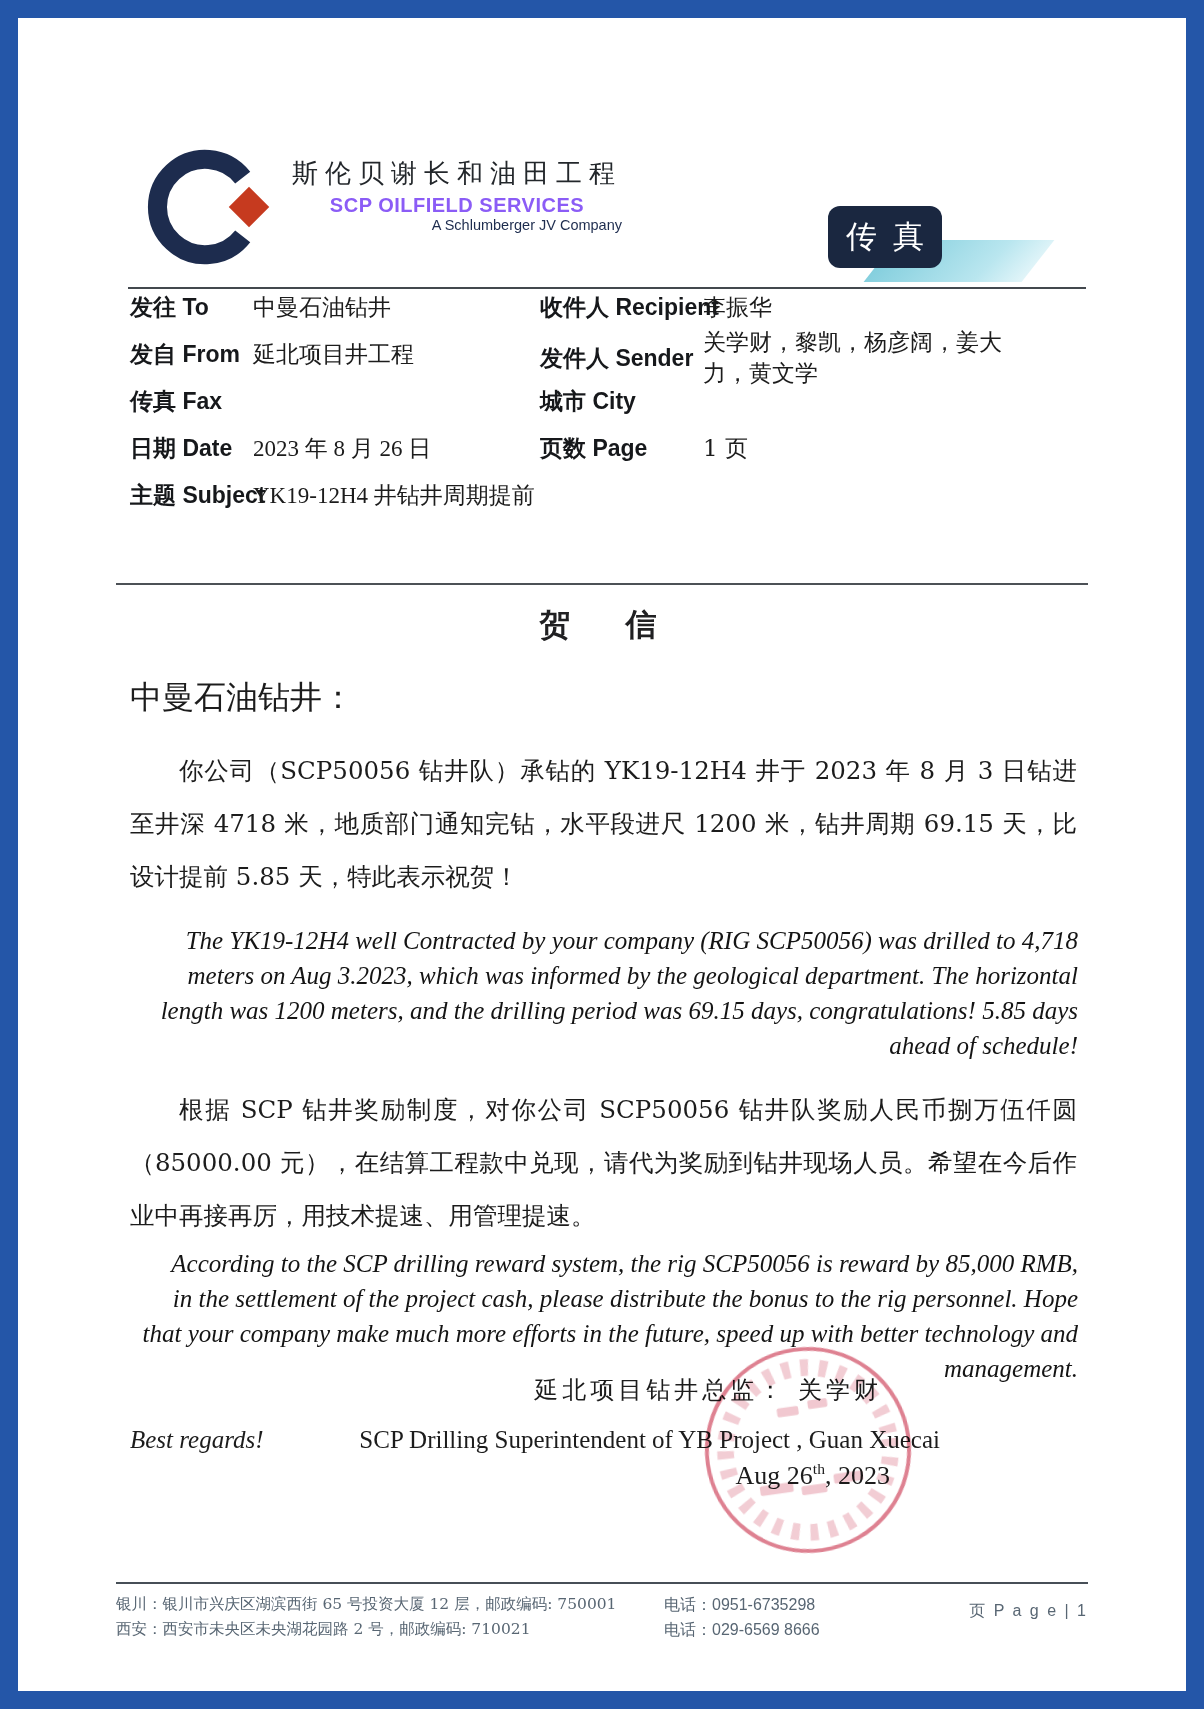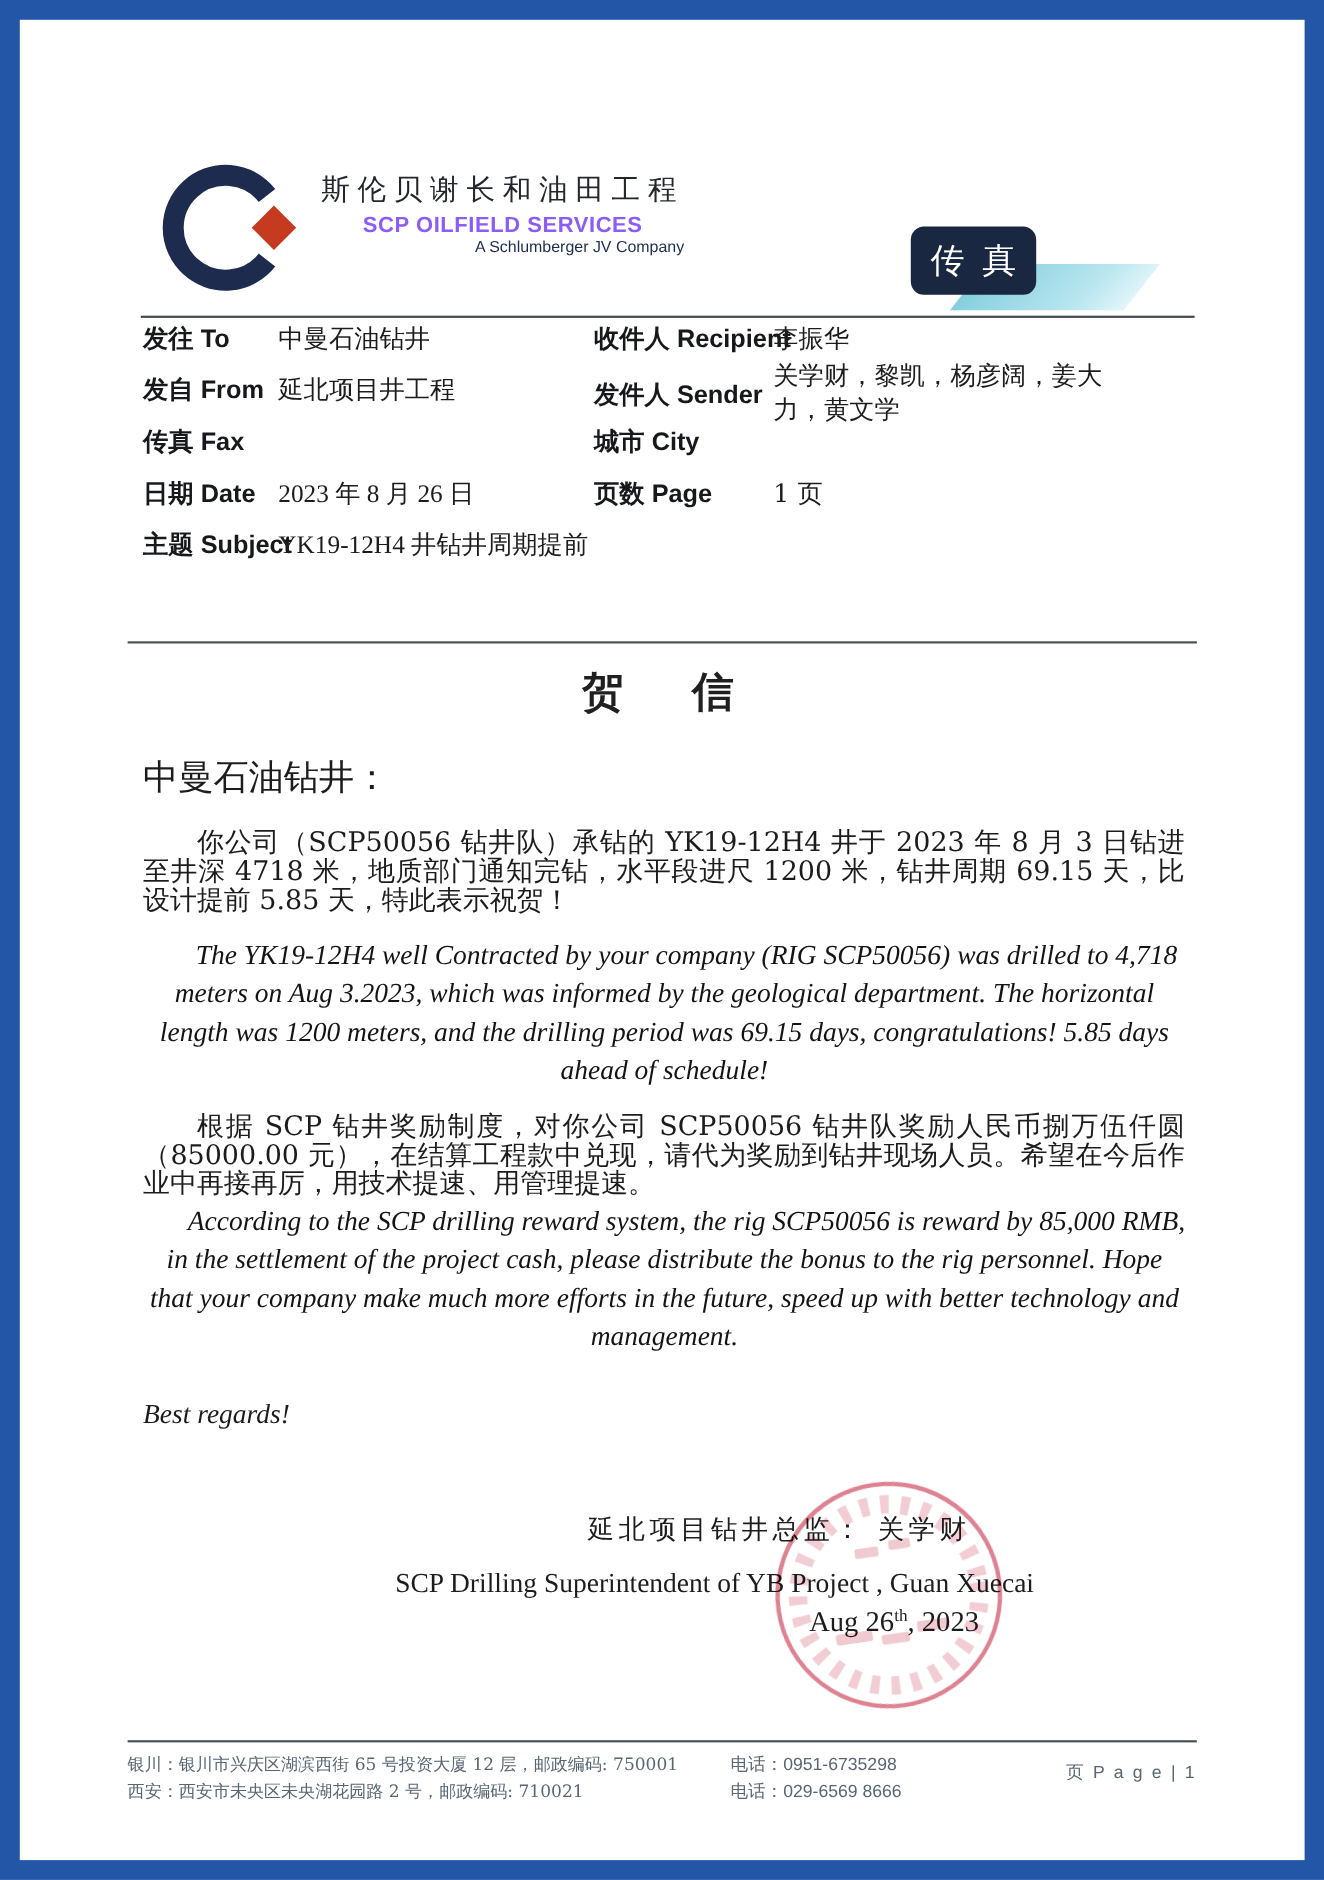--- a/index.html
+++ b/index.html
@@ -34,25 +34,25 @@
            font-size:23px;color:#16181b;}
   .f-value{font-size:23px;color:#1c1c1c;}
   .fl{position:absolute;left:130px;}
   .fv{position:absolute;left:253px;font-family:Liberation Serif, serif;}
   .rl{position:absolute;left:540px;}
   .rv{position:absolute;left:703px;}
   .rv-sender{width:342px;line-height:31px;}
 
   
   .body{position:absolute;left:130px;top:598px;width:948px;z-index:1;}
-  .title{font-size:38px;font-weight:bold;letter-spacing:12px;text-align:center;margin:6px 0 0 0;color:#202022;}
+  .title{font-size:31px;font-weight:bold;letter-spacing:12px;text-align:center;margin:6px 0 0 0;color:#202022;}
   .salutation{margin-top:30px;font-size:32px;}
-  .p-cn{margin:24px 1px 0 0;font-size:24.5px;line-height:26px;text-indent:2em;text-align:justify;}
+  .p-cn{margin:24px 1px 0 0;font-size:24.5px;line-height:53px;text-indent:2em;text-align:justify;}
   .p-en{margin:20px 0 0 0;font-size:25px;line-height:35px;font-style:italic;
-        font-family:"Liberation Serif","DejaVu Serif",serif;text-indent:1.6em;text-align:center;color:#141414;}
+        font-family:"Liberation Serif","DejaVu Serif",serif;text-indent:1.6em;text-align:right;color:#141414;}
   .p-cn.second{margin-top:20px;}
   .p-en.second{margin-top:4px;}
   .closing{margin-top:40px;font-size:25px;font-style:italic;
            font-family:"Liberation Serif","DejaVu Serif",serif;}
 
   
   .sig{position:absolute;left:130px;top:1374px;width:948px;text-align:right;z-index:1;}
   .sig-cn{font-size:24px;padding-right:196px;letter-spacing:4px;}
   .sig-en{font-size:25px;margin-top:20px;padding-right:138px;
           font-family:"Liberation Serif","DejaVu Serif",serif;}

